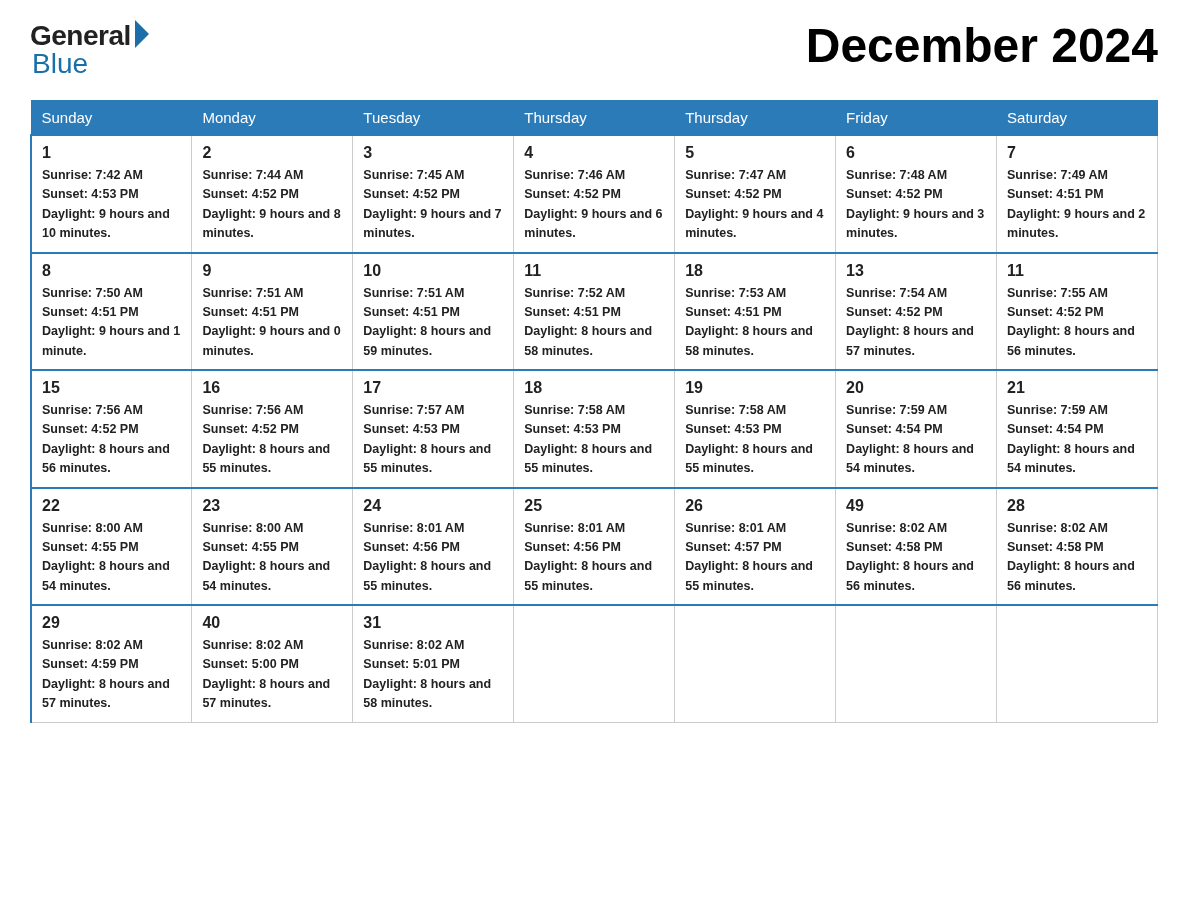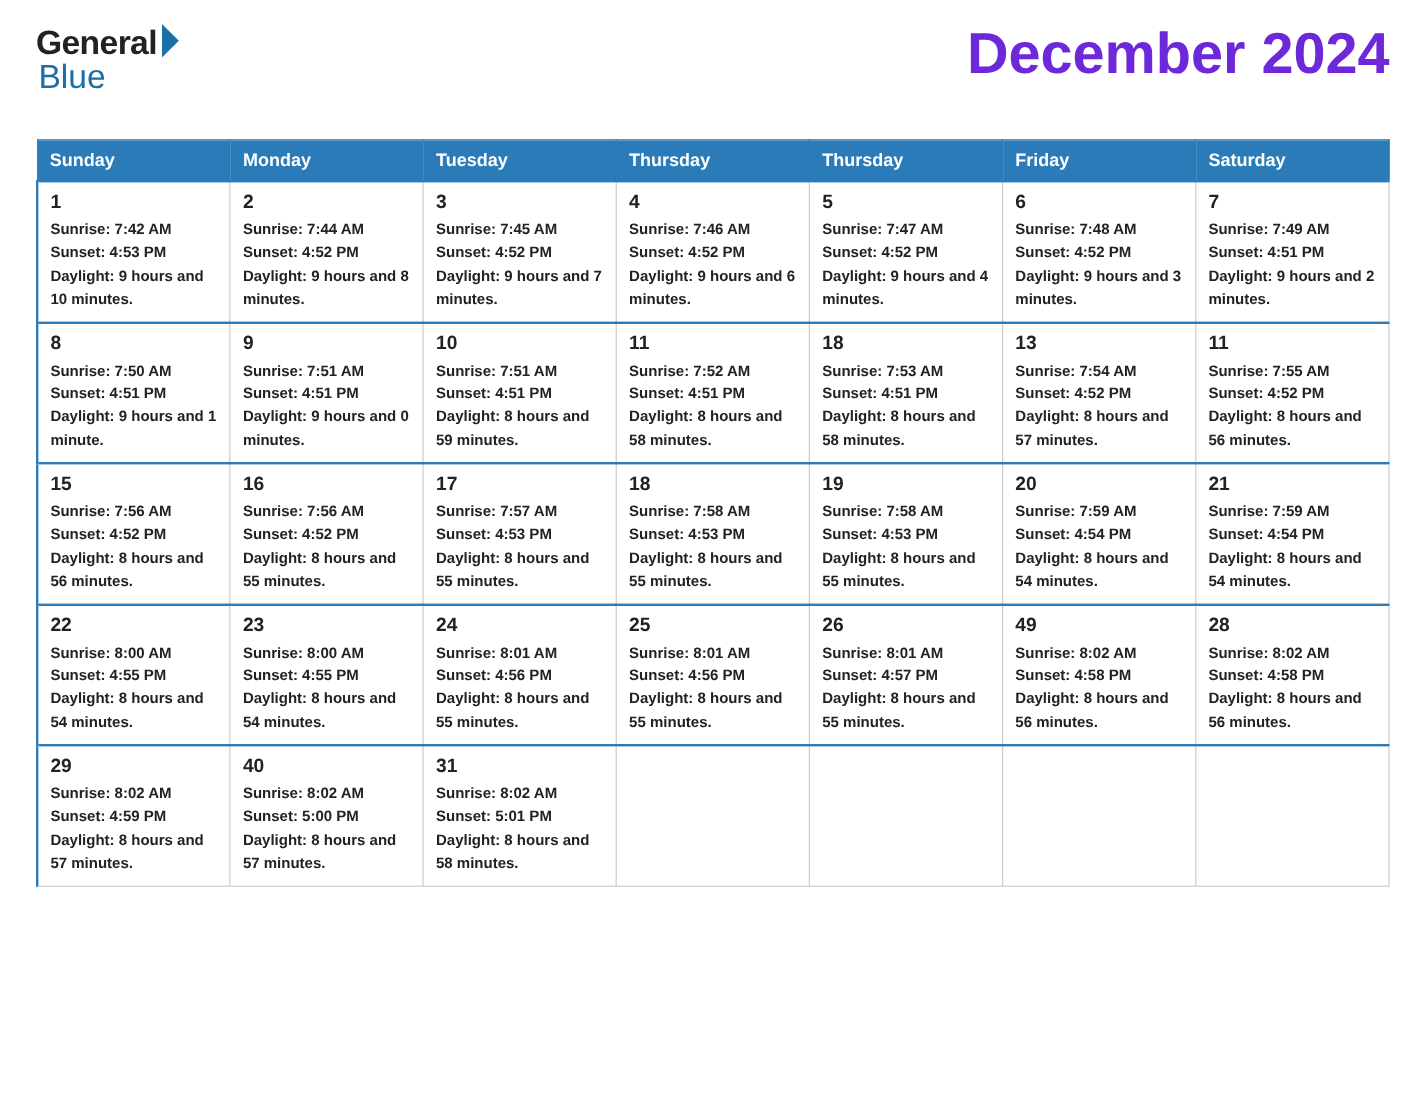--- a/index.html
+++ b/index.html
@@ -8,21 +8,21 @@
       background: #fff;
       color: #222;
       padding: 20px 30px;
       width: 1188px;
       min-height: 918px;
     }
     .header-area {
       display: flex;
       justify-content: space-between;
       align-items: flex-start;
-      margin-bottom: 36px;
+      margin-bottom: 20px;
     }
     .logo {
       display: flex;
       flex-direction: column;
       align-items: flex-start;
     }
     .logo-top {
       display: flex;
       align-items: center;
     }
@@ -47,38 +47,38 @@
       color: #1a6fa8;
       margin-top: -4px;
       margin-left: 2px;
     }
     .title-area {
       text-align: right;
     }
     .calendar-title {
       font-size: 48px;
       font-weight: bold;
-      color: #6d28d9;
+      color: #000000;
       line-height: 1.1;
     }
     .calendar-subtitle {
       font-size: 20px;
       color: #444;
       margin-top: 4px;
     }
     table {
       width: 100%;
       border-collapse: collapse;
       table-layout: fixed;
     }
     thead tr th {
       background: #2b7bb9;
       color: #fff;
       font-size: 15px;
-      font-weight: bold;
+      font-weight: normal;
       padding: 8px 10px;
       text-align: left;
       border: 1px solid #2b7bb9;
     }
     tbody tr td {
       border: 1px solid #ccc;
       vertical-align: top;
       padding: 8px 10px;
       font-size: 13px;
       color: #222;

